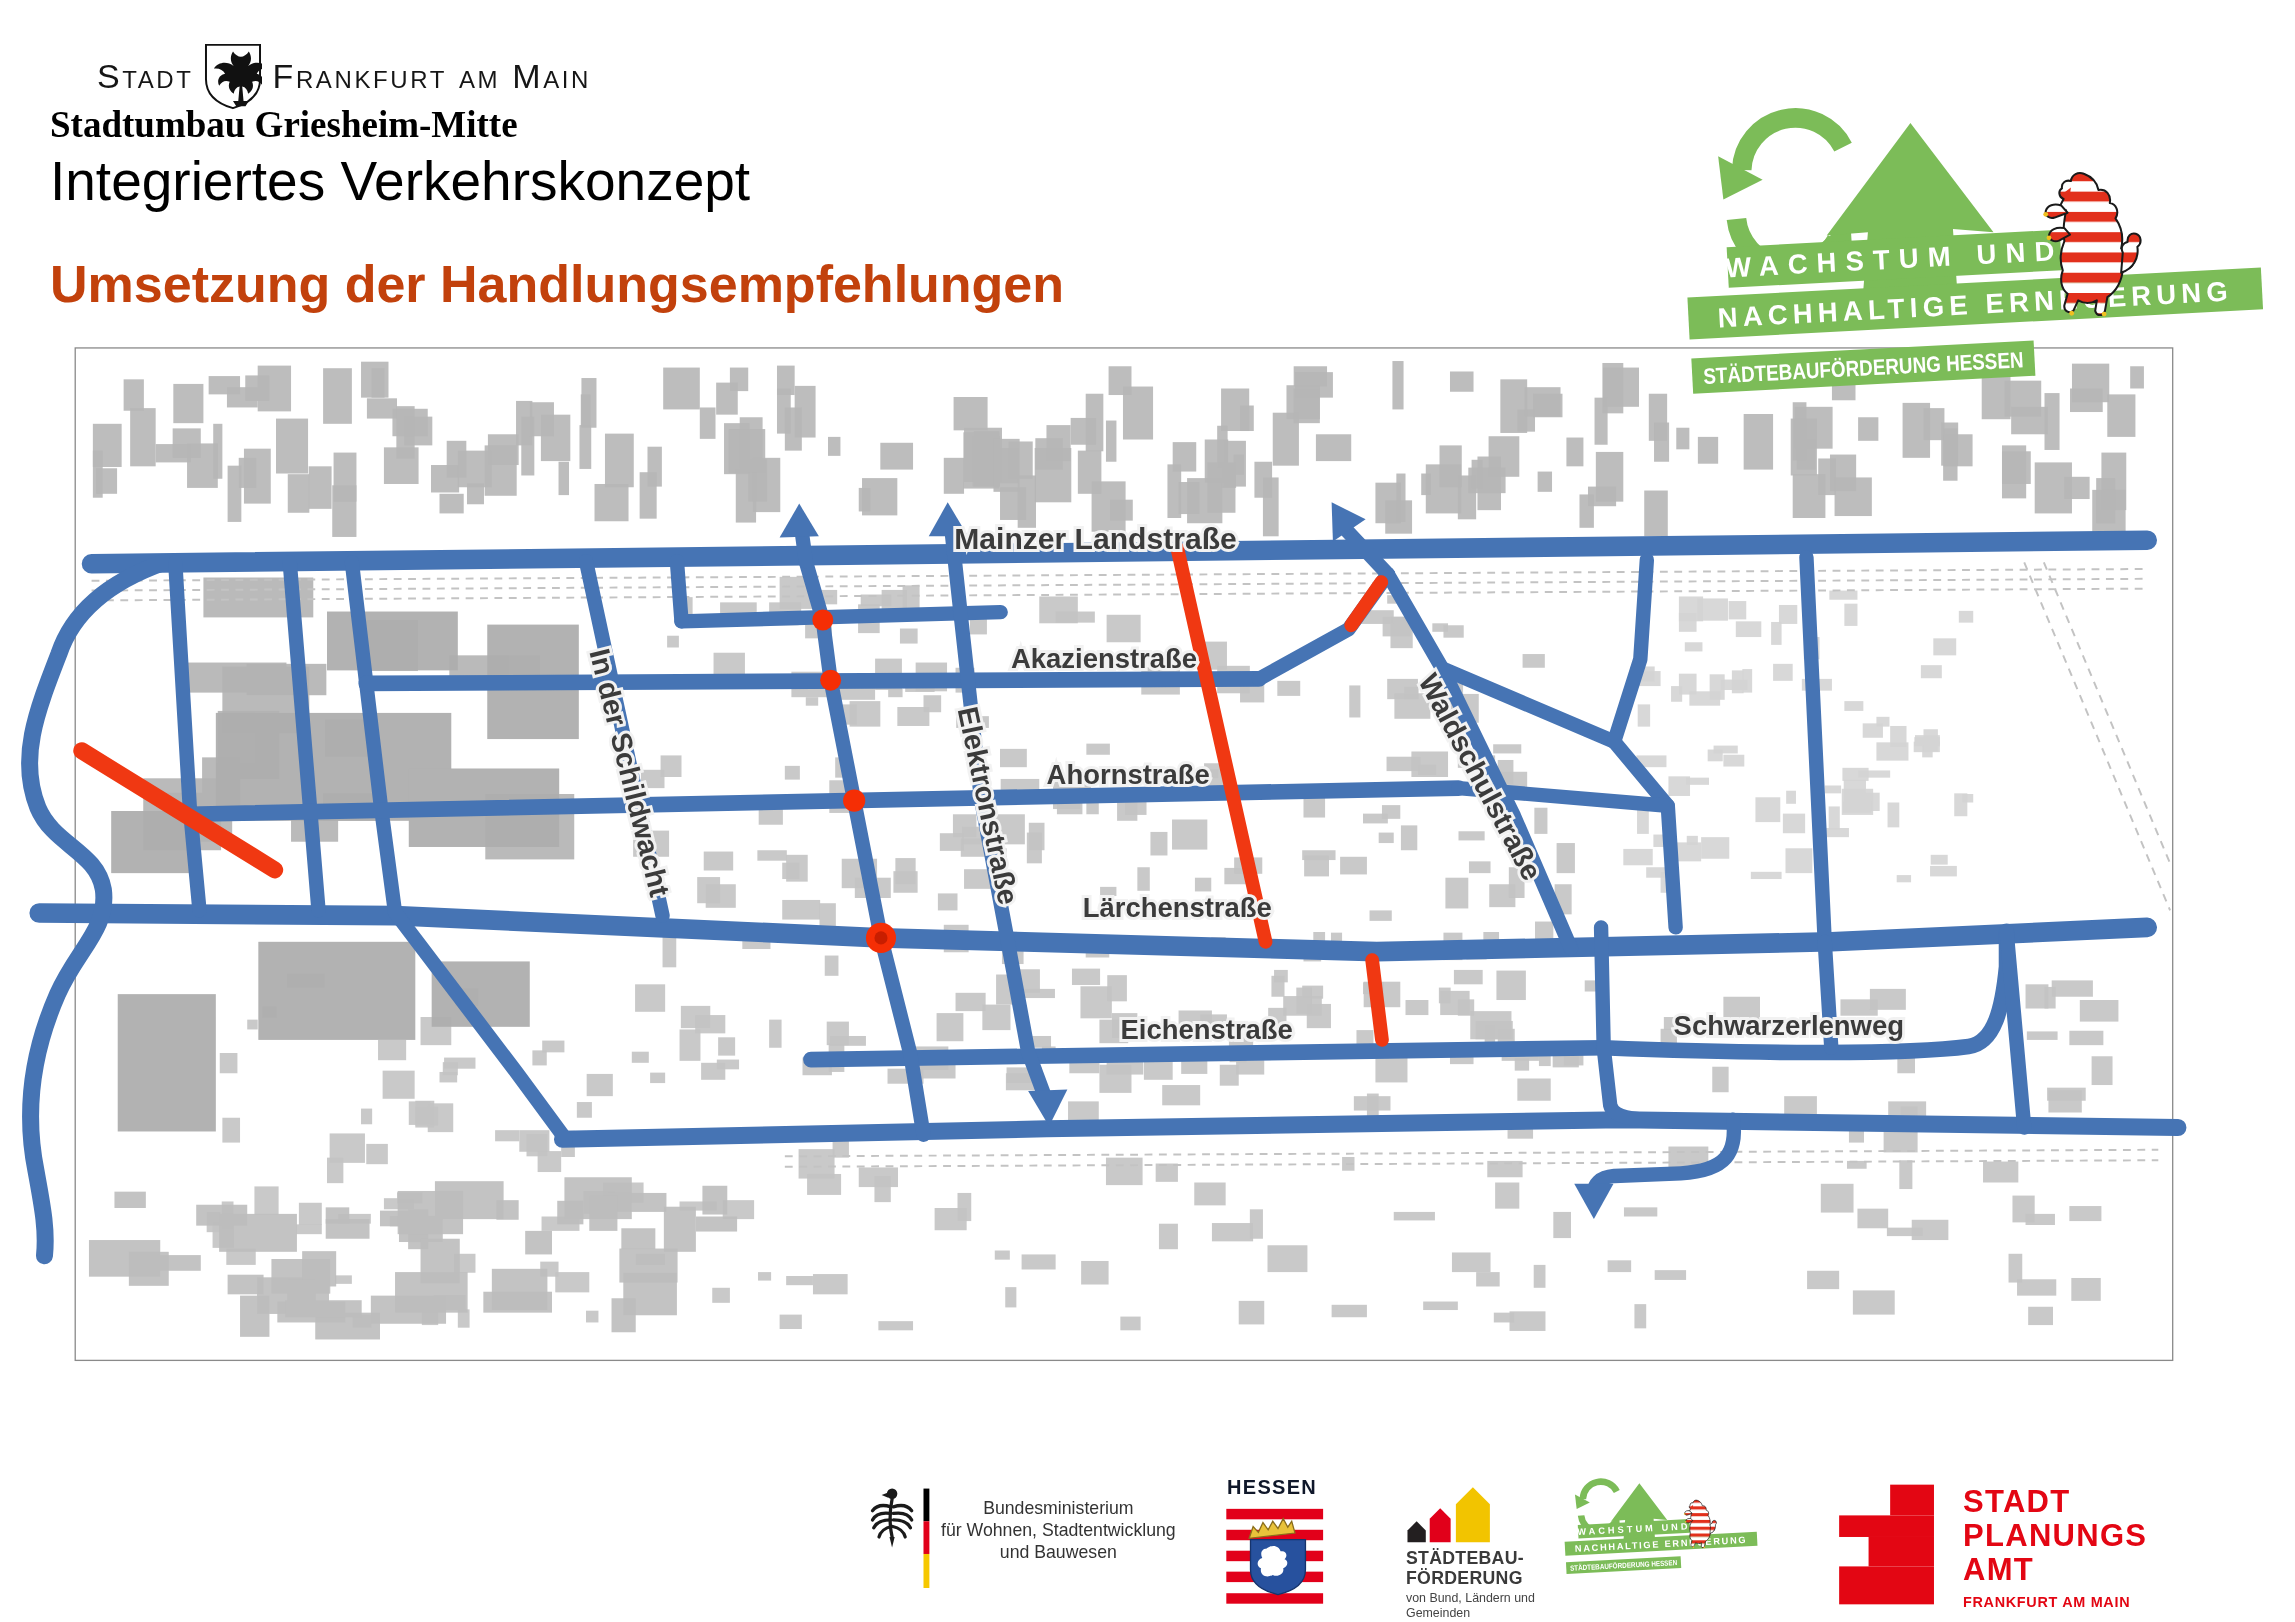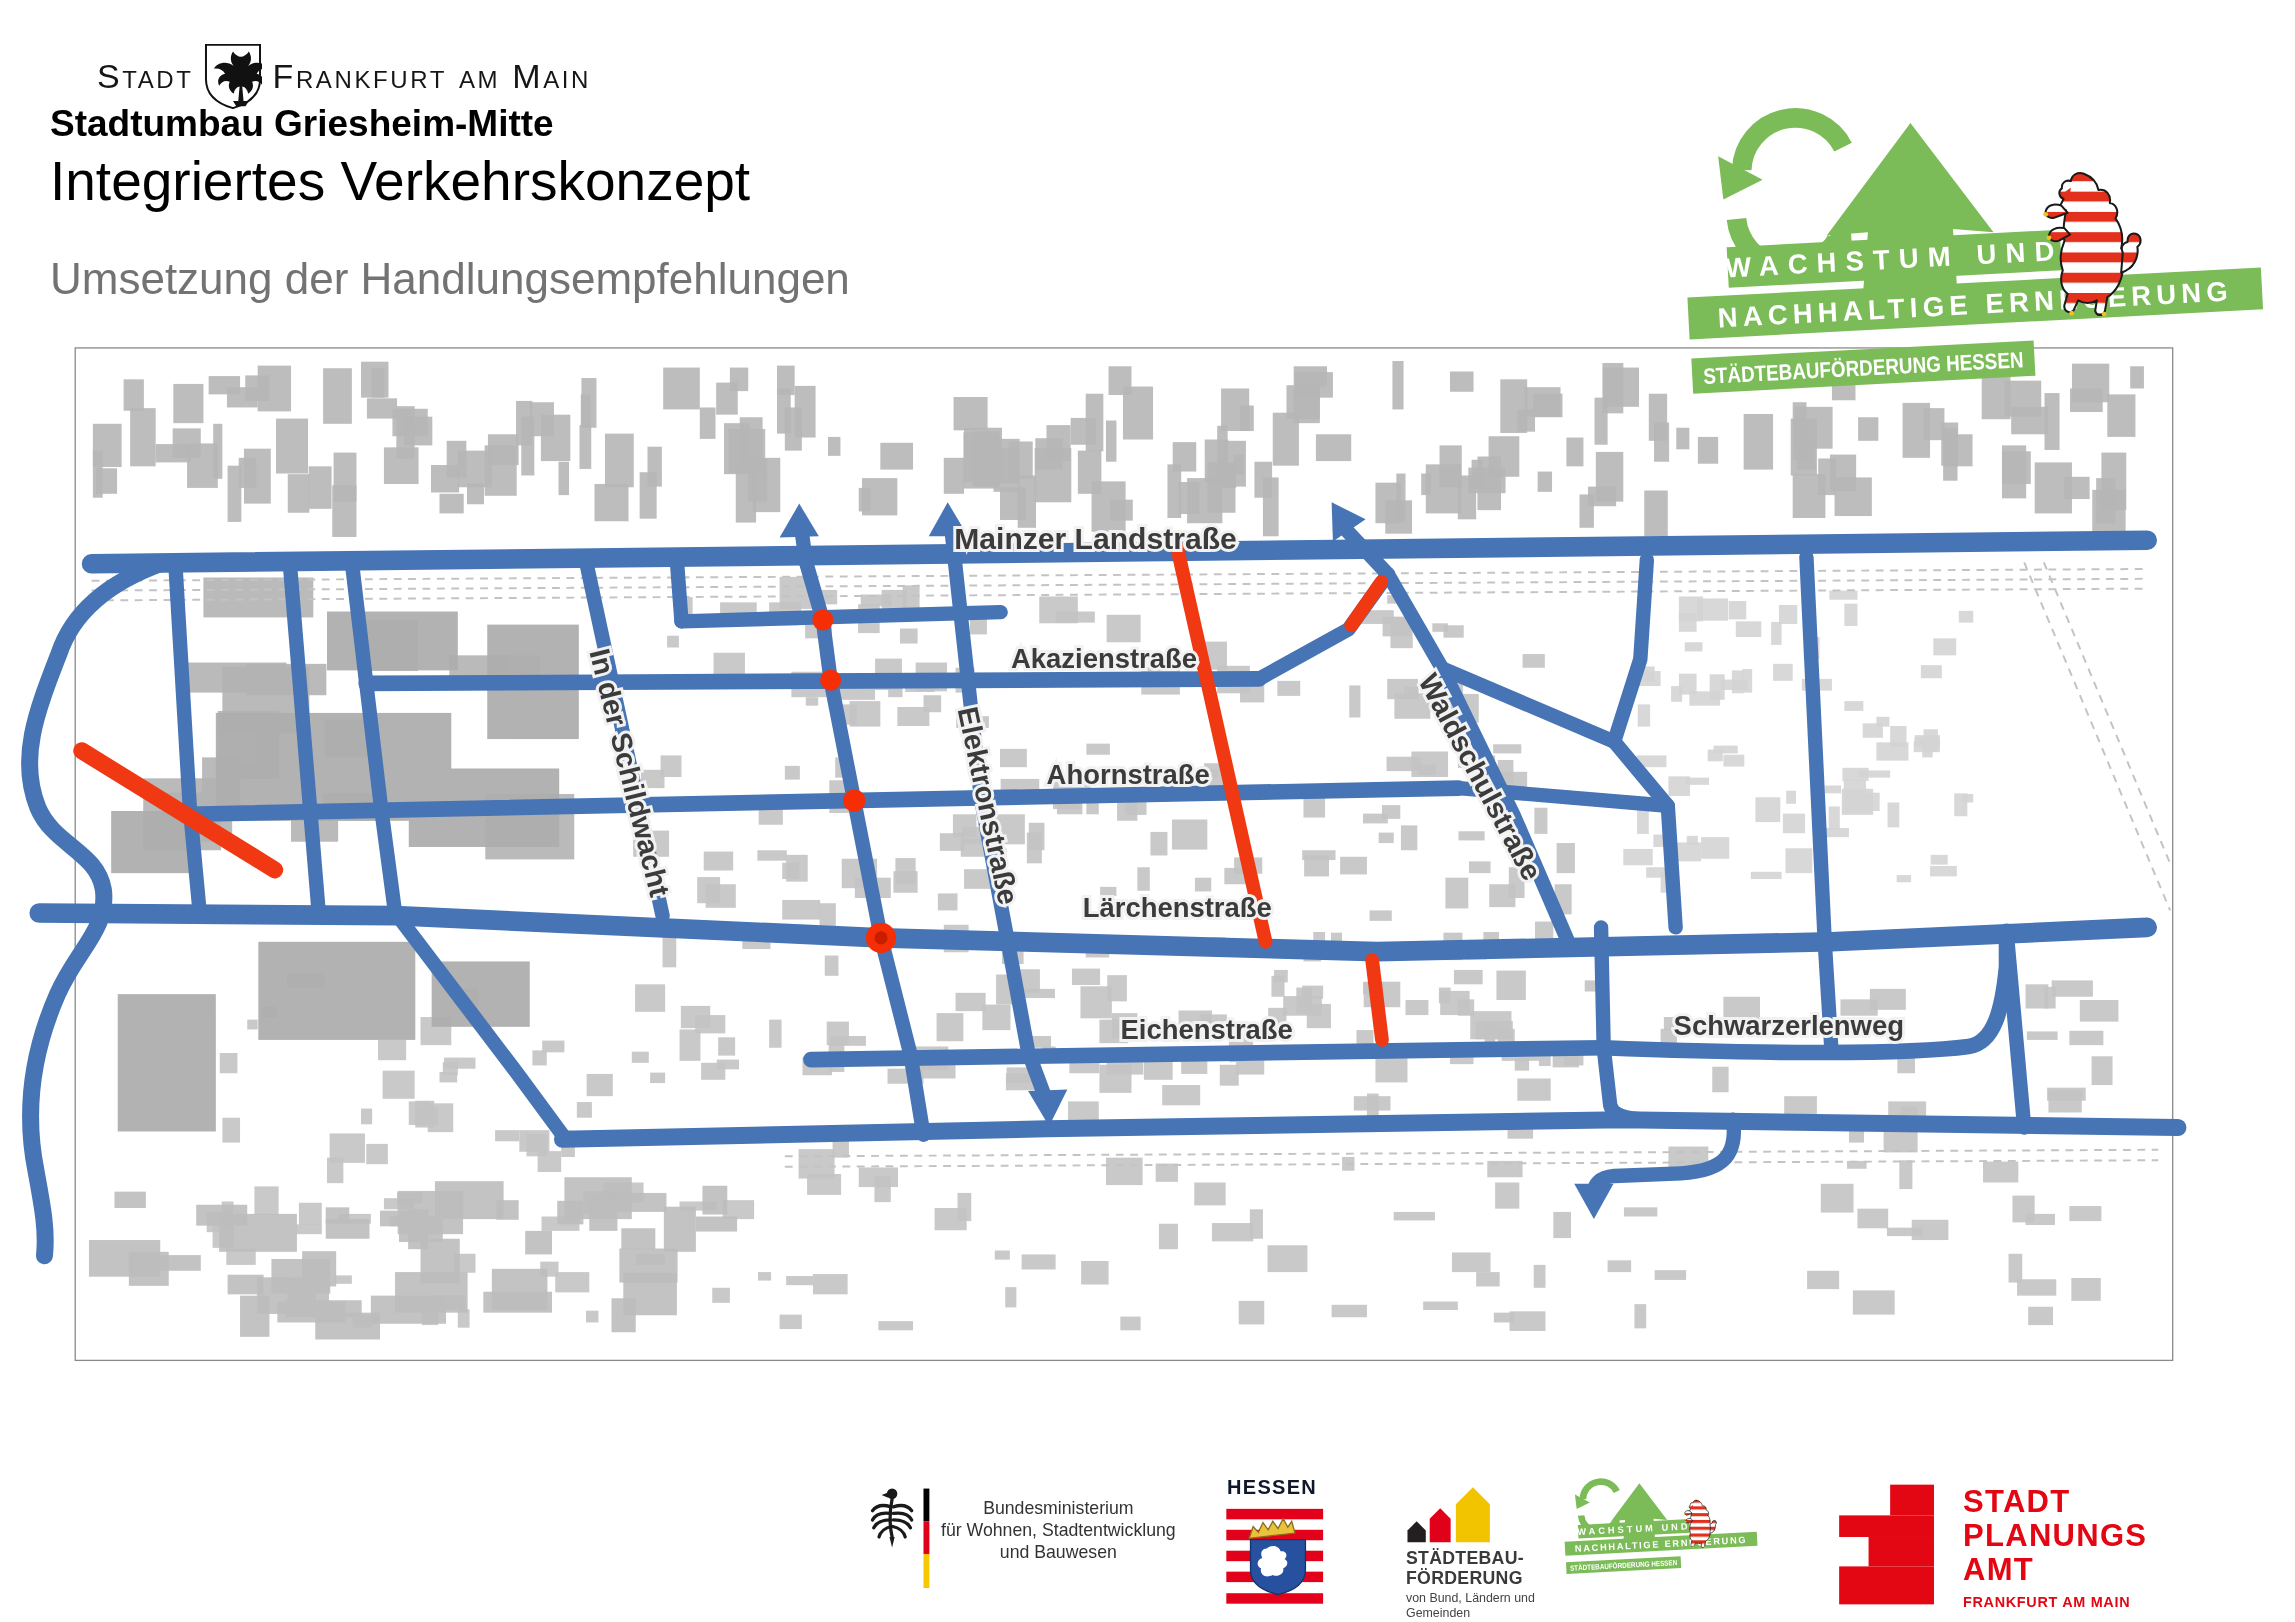--- a/index.html
+++ b/index.html
@@ -4,23 +4,23 @@
 <style>
   html,body{margin:0;padding:0;background:#ffffff;}
   body{width:2295px;height:1622px;position:relative;overflow:hidden;
        font-family:"Liberation Sans",sans-serif;}
   #scene{position:absolute;left:0;top:0;}
   .abs{position:absolute;}
   
   .ffm{left:97px;top:42px;display:flex;align-items:center;gap:10.5px;color:#161616;}
   .ffm-word{font-variant:small-caps;font-size:34px;letter-spacing:2.6px;font-weight:400;}
   
-  .t-sub {left:50px;top:103px;font-size:37px;font-weight:700;color:#000;letter-spacing:0px;}
+  .t-sub {left:50px;top:103px;font-size:37px;font-weight:700;color:#000;letter-spacing:0px;font-family:Liberation Serif, serif;}
   .t-main{left:50px;top:149px;font-size:55px;font-weight:400;color:#000;}
-  .t-line3{left:50px;top:254px;font-size:44px;font-weight:400;color:#737373;}
+  .t-line3{left:50px;top:254px;font-size:52px;font-weight:700;color:#c2410c;}
   
   .bm-text{left:941px;top:1497px;font-size:17.7px;color:#333;line-height:22px;text-align:center;}
   .hessen-word{left:1227px;top:1476px;font-size:20px;font-weight:700;color:#0f172a;letter-spacing:1.3px;}
   .sbf-big{left:1406px;top:1548px;font-size:17.7px;font-weight:700;color:#3a3a3a;line-height:20px;letter-spacing:0.3px;}
   .sbf-small{left:1406px;top:1591px;font-size:12.4px;color:#444;line-height:15px;}
   .spa-text{left:1963px;top:1485px;font-size:31px;font-weight:700;color:#E30613;line-height:34px;letter-spacing:1.3px;}
   .spa-sub{left:1963px;top:1594px;font-size:14.4px;font-weight:700;color:#E30613;letter-spacing:0.7px;}
 </style>
 </head>
 <body>

